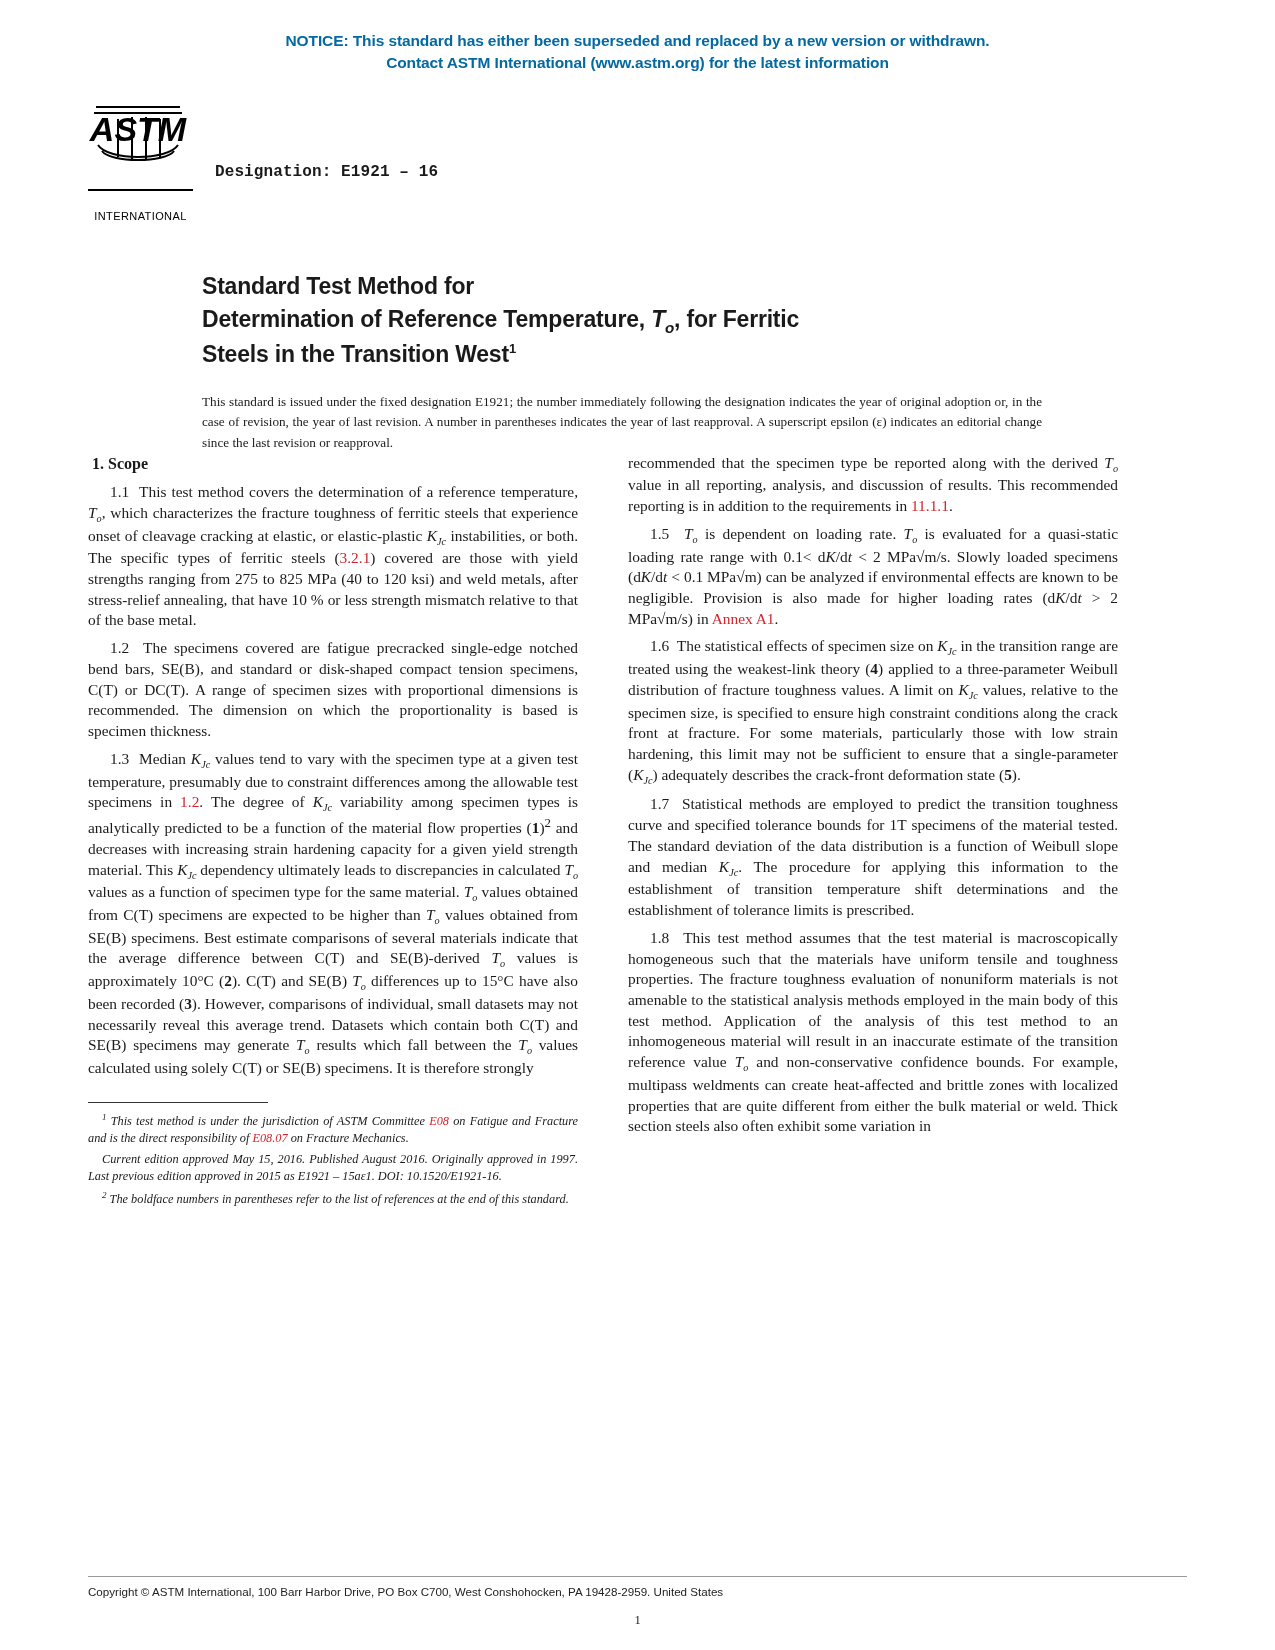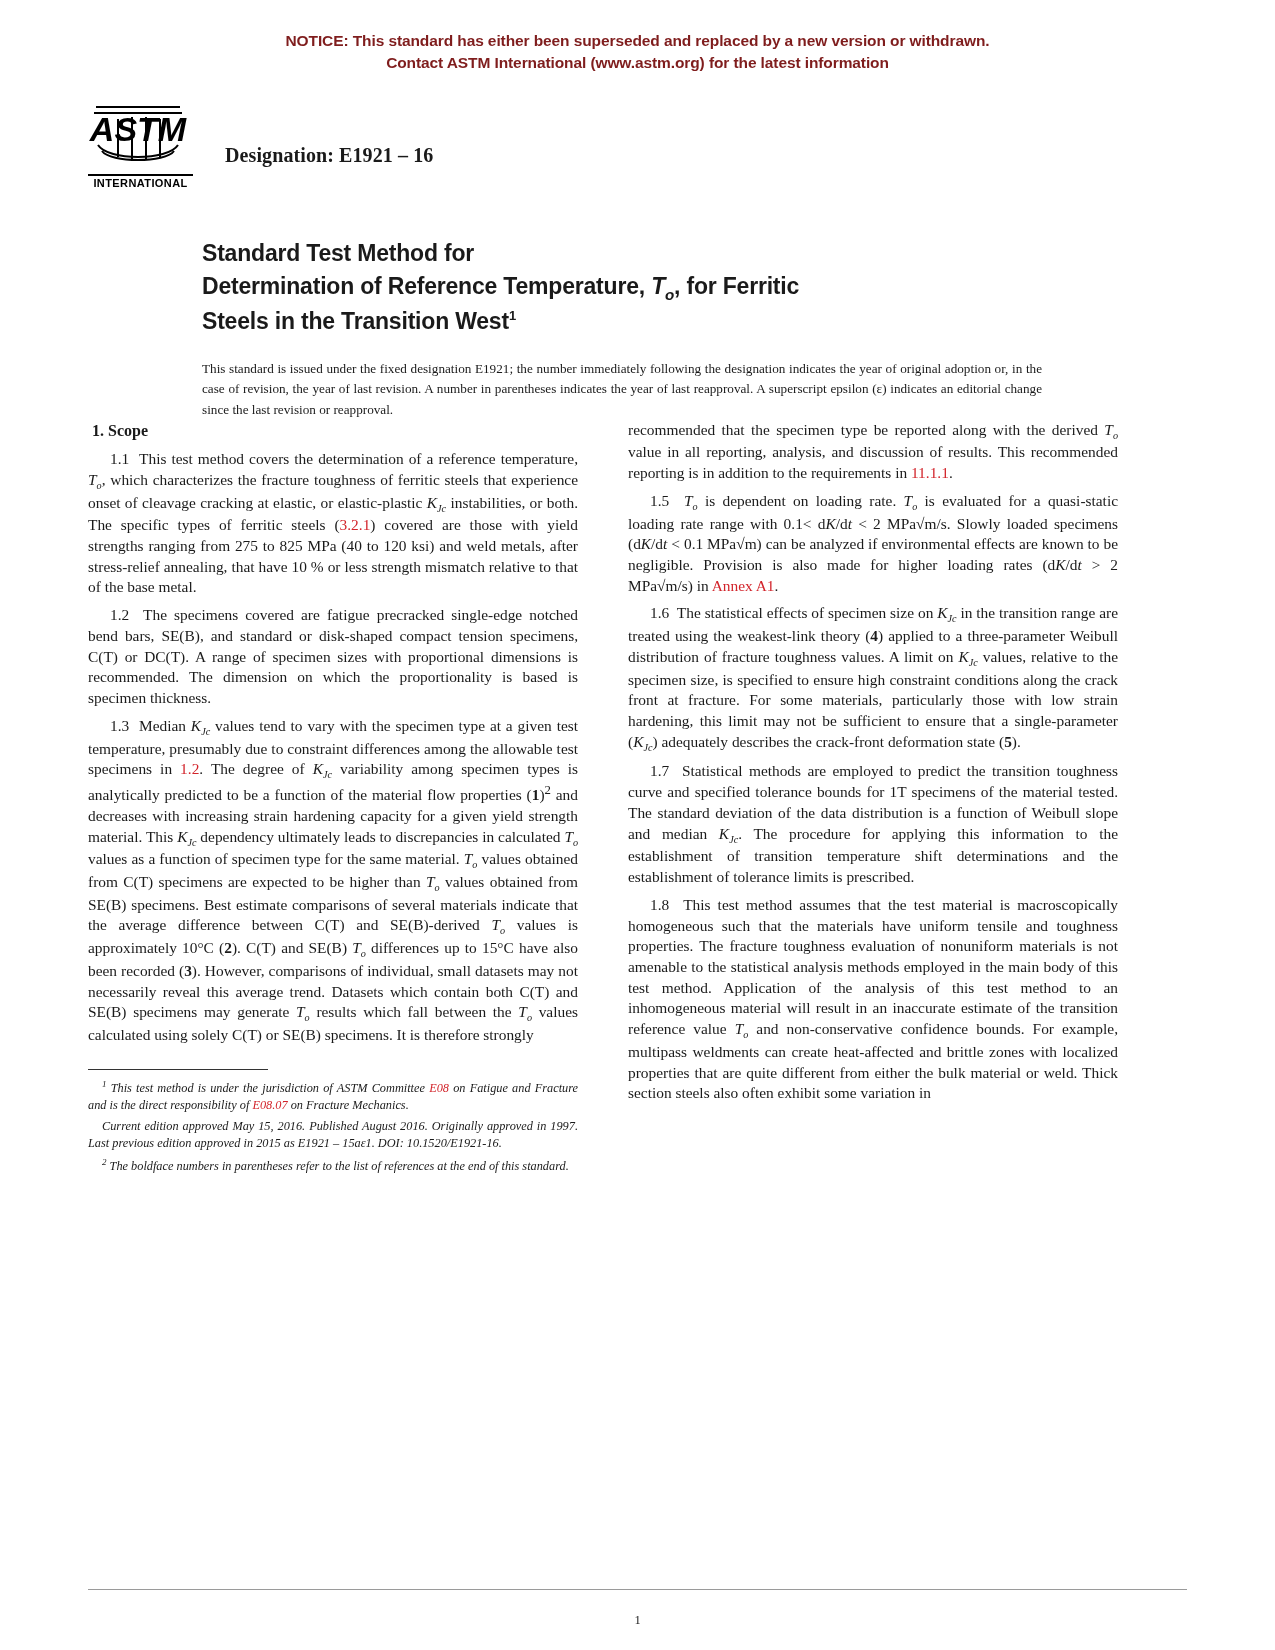--- a/index.html
+++ b/index.html
@@ -18,21 +18,21 @@
   .page {
     position: relative;
     width: 1275px;
     height: 1650px;
     box-sizing: border-box;
     padding: 0 88px;
   }
   
   .notice {
     text-align: center;
-    color: #7f1d1d;
+    color: #0369a1;
     font-family: "Liberation Sans", sans-serif;
     font-weight: bold;
     font-size: 15.5px;
     line-height: 1.45;
     padding-top: 30px;
     letter-spacing: -0.1px;
   }
   
   .header {
     margin-top: 26px;
@@ -41,33 +41,33 @@
   }
   .logo {
     width: 105px;
     flex: 0 0 105px;
     text-align: center;
     position: relative;
   }
   .logo svg { display: block; }
   .logo-intl {
     font-family: "Liberation Sans", sans-serif;
-    font-weight: bold;
+    font-weight: normal;
     font-size: 11px;
     letter-spacing: 0.4px;
     color: #000;
     border-top: 2px solid #000;
-    margin-top: 1px;
-    padding-top: 1px;
+    margin-top: 16px;
+    padding-top: 19px;
   }
   .designation {
-    font-family: Liberation Serif, serif;
+    font-family: Liberation Mono, monospace;
     font-weight: bold;
-    font-size: 20px;
-    margin-left: 32px;
+    font-size: 16px;
+    margin-left: 22px;
     margin-top: 22px;
     letter-spacing: 0.1px;
   }
   
   .titleblock {
     margin-left: 114px;
     margin-top: 48px;
   }
   .title {
     font-family: "Liberation Sans", sans-serif;
@@ -301,16 +301,17 @@
         confidence bounds. For example, multipass weldments can
         create heat-affected and brittle zones with localized properties
         that are quite different from either the bulk material or weld.
         Thick section steels also often exhibit some variation in
       </p>
     </div>
   </div>
 
   <div class="footer">
     <div class="footer-rule"></div>
+    <div>Copyright © ASTM International, 100 Barr Harbor Drive, PO Box C700, West Conshohocken, PA 19428-2959. United States</div>
   </div>
   <div class="pagenum">1</div>
 
 </div>
 
 </body></html>

